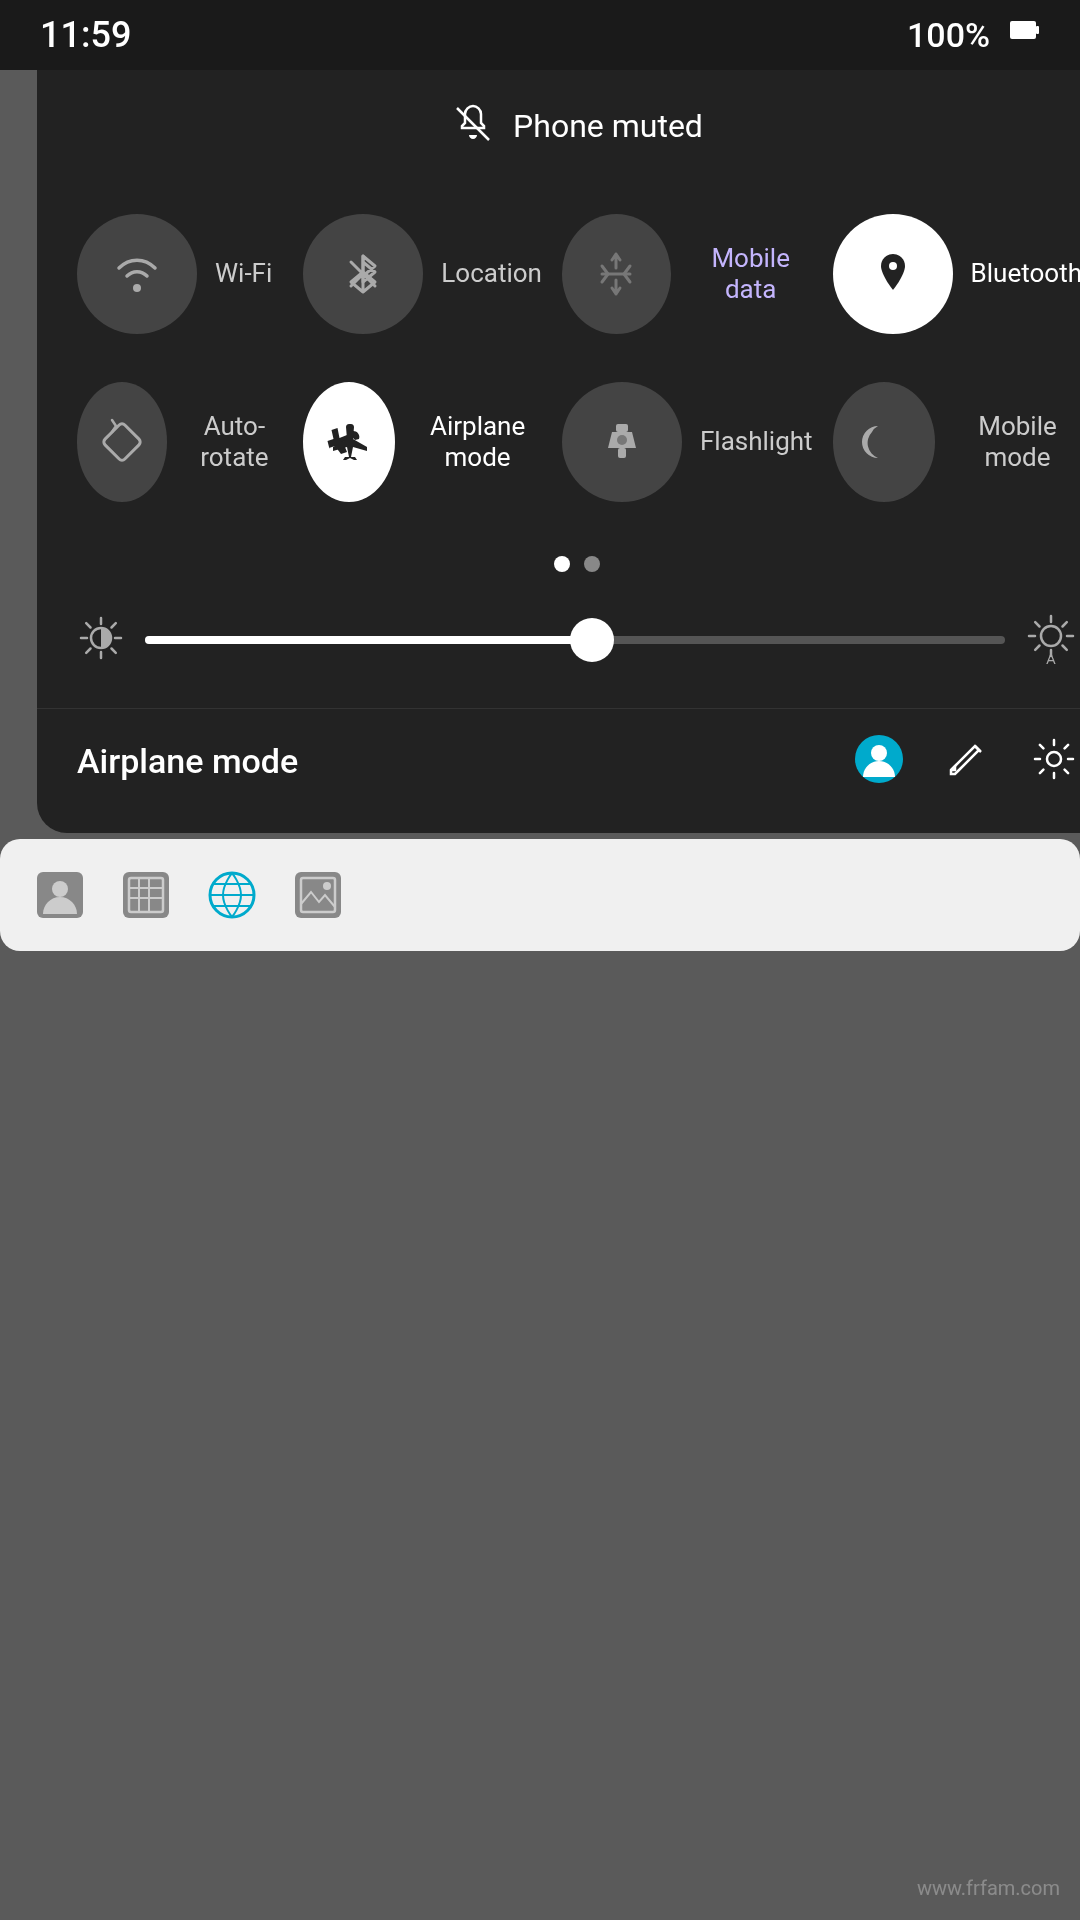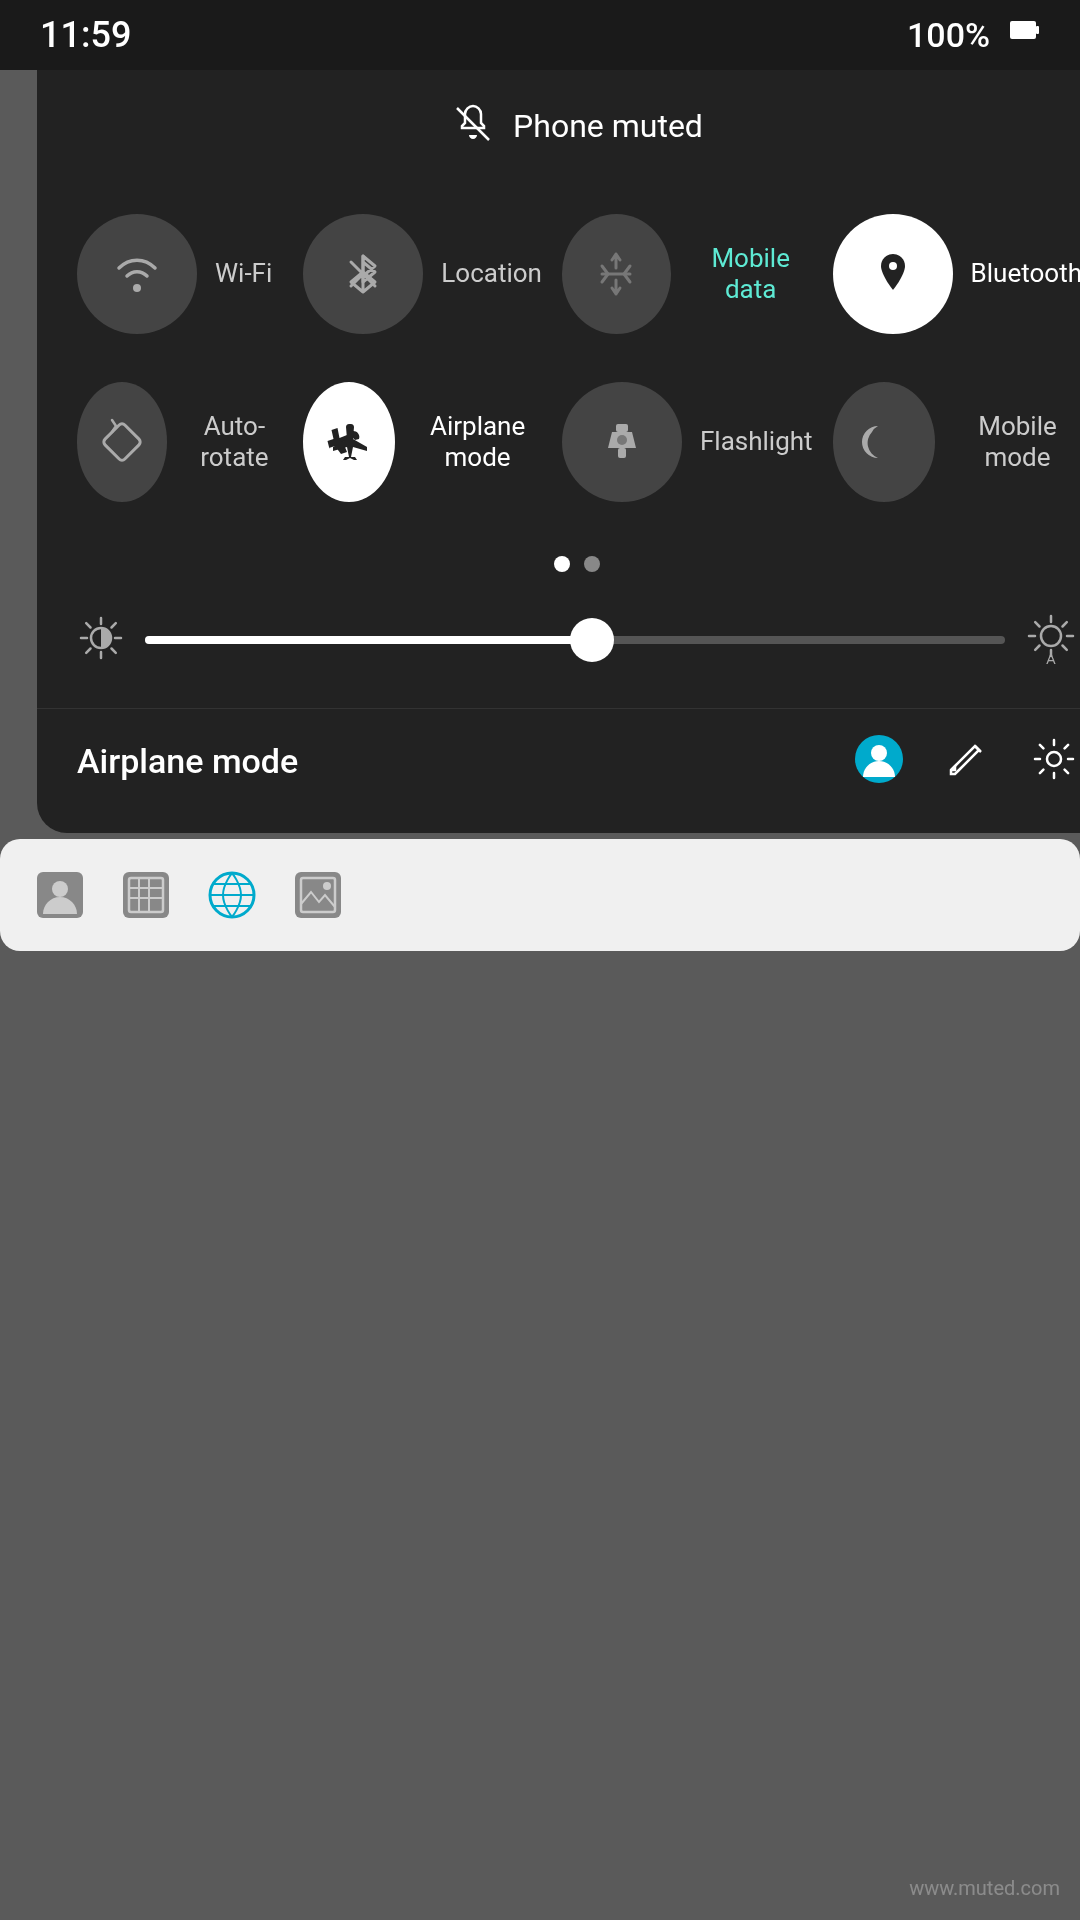--- a/index.html
+++ b/index.html
@@ -95,21 +95,21 @@
     .toggle-label {
       color: #cccccc;
       font-size: 26px;
       text-align: center;
       line-height: 1.2;
     }
     .toggle-label.active {
       color: #ffffff;
     }
     .toggle-label.dim {
-      color: #5eead4;
+      color: #c4b5fd;
     }
 
     
     .page-dots {
       display: flex;
       justify-content: center;
       gap: 14px;
       padding: 20px 0 30px 0;
     }
     .dot {
@@ -445,13 +445,13 @@
       <rect x="2" y="2" width="46" height="46" rx="6" fill="#888888"></rect>
       <rect x="8" y="8" width="34" height="34" rx="2" stroke="#cccccc" stroke-width="2.5" fill="none"></rect>
       <path d="M8 34l10-12 8 10 6-7 10 12" stroke="#cccccc" stroke-width="2" fill="none"></path>
       <circle cx="34" cy="16" r="4" fill="#cccccc"></circle>
     </svg>
   </span>
 </div>
 
 <div class="bg-fill"></div>
 
-<div class="watermark">www.muted.com</div>
+<div class="watermark">www.frfam.com</div>
 
 </body></html>

